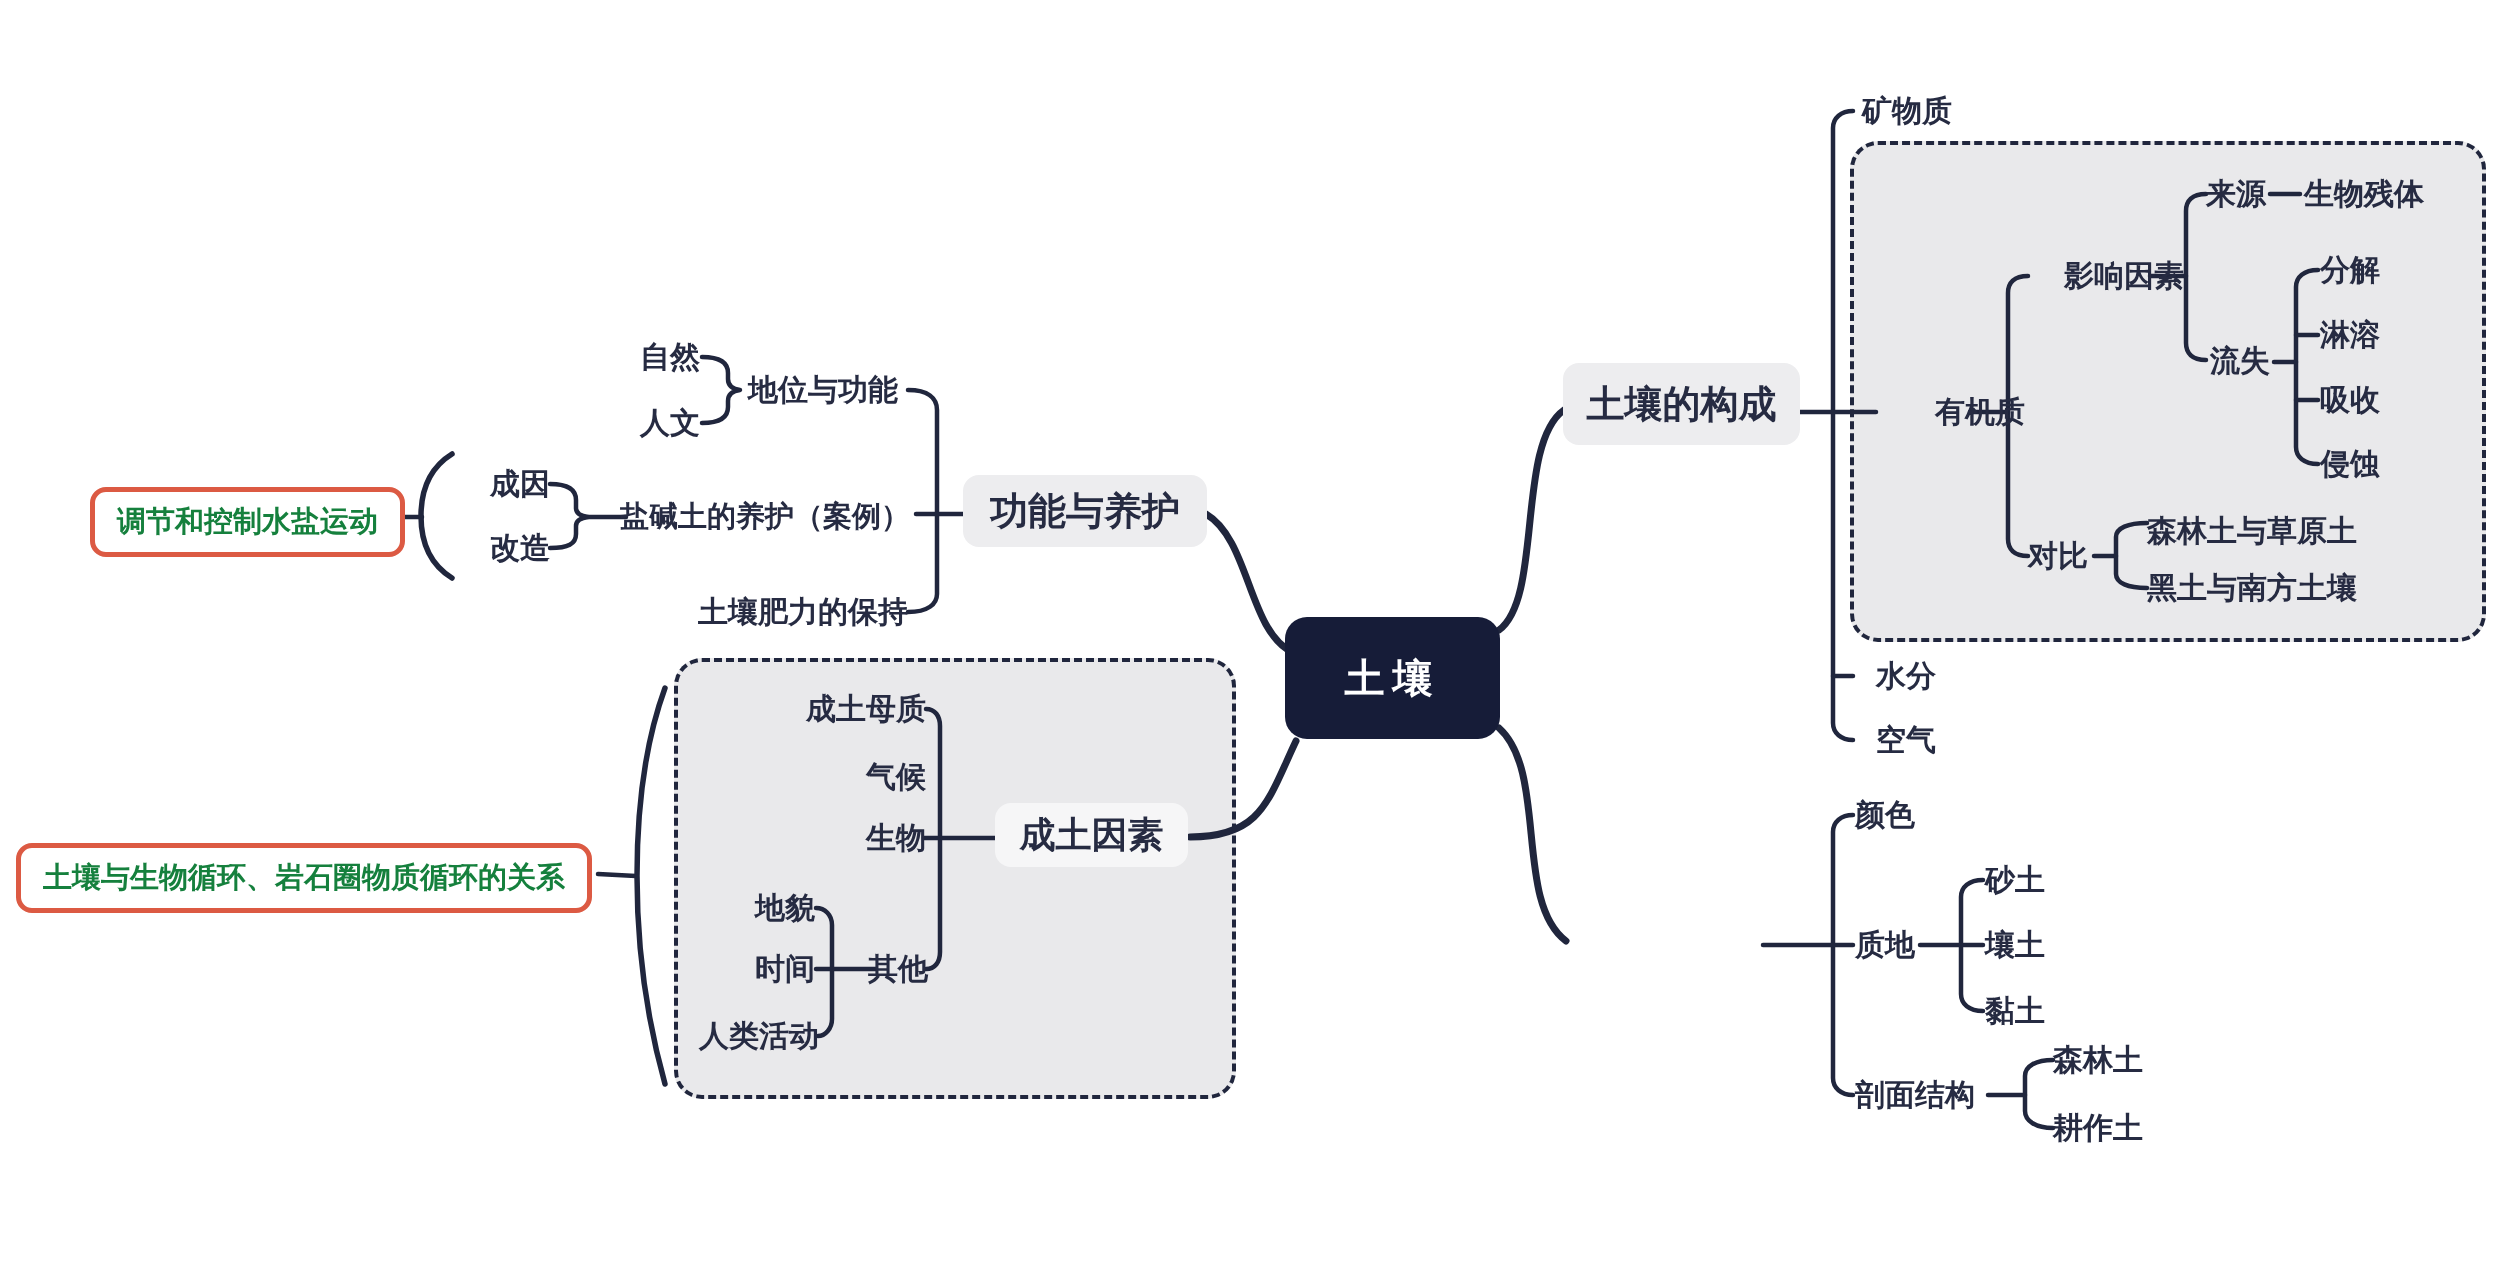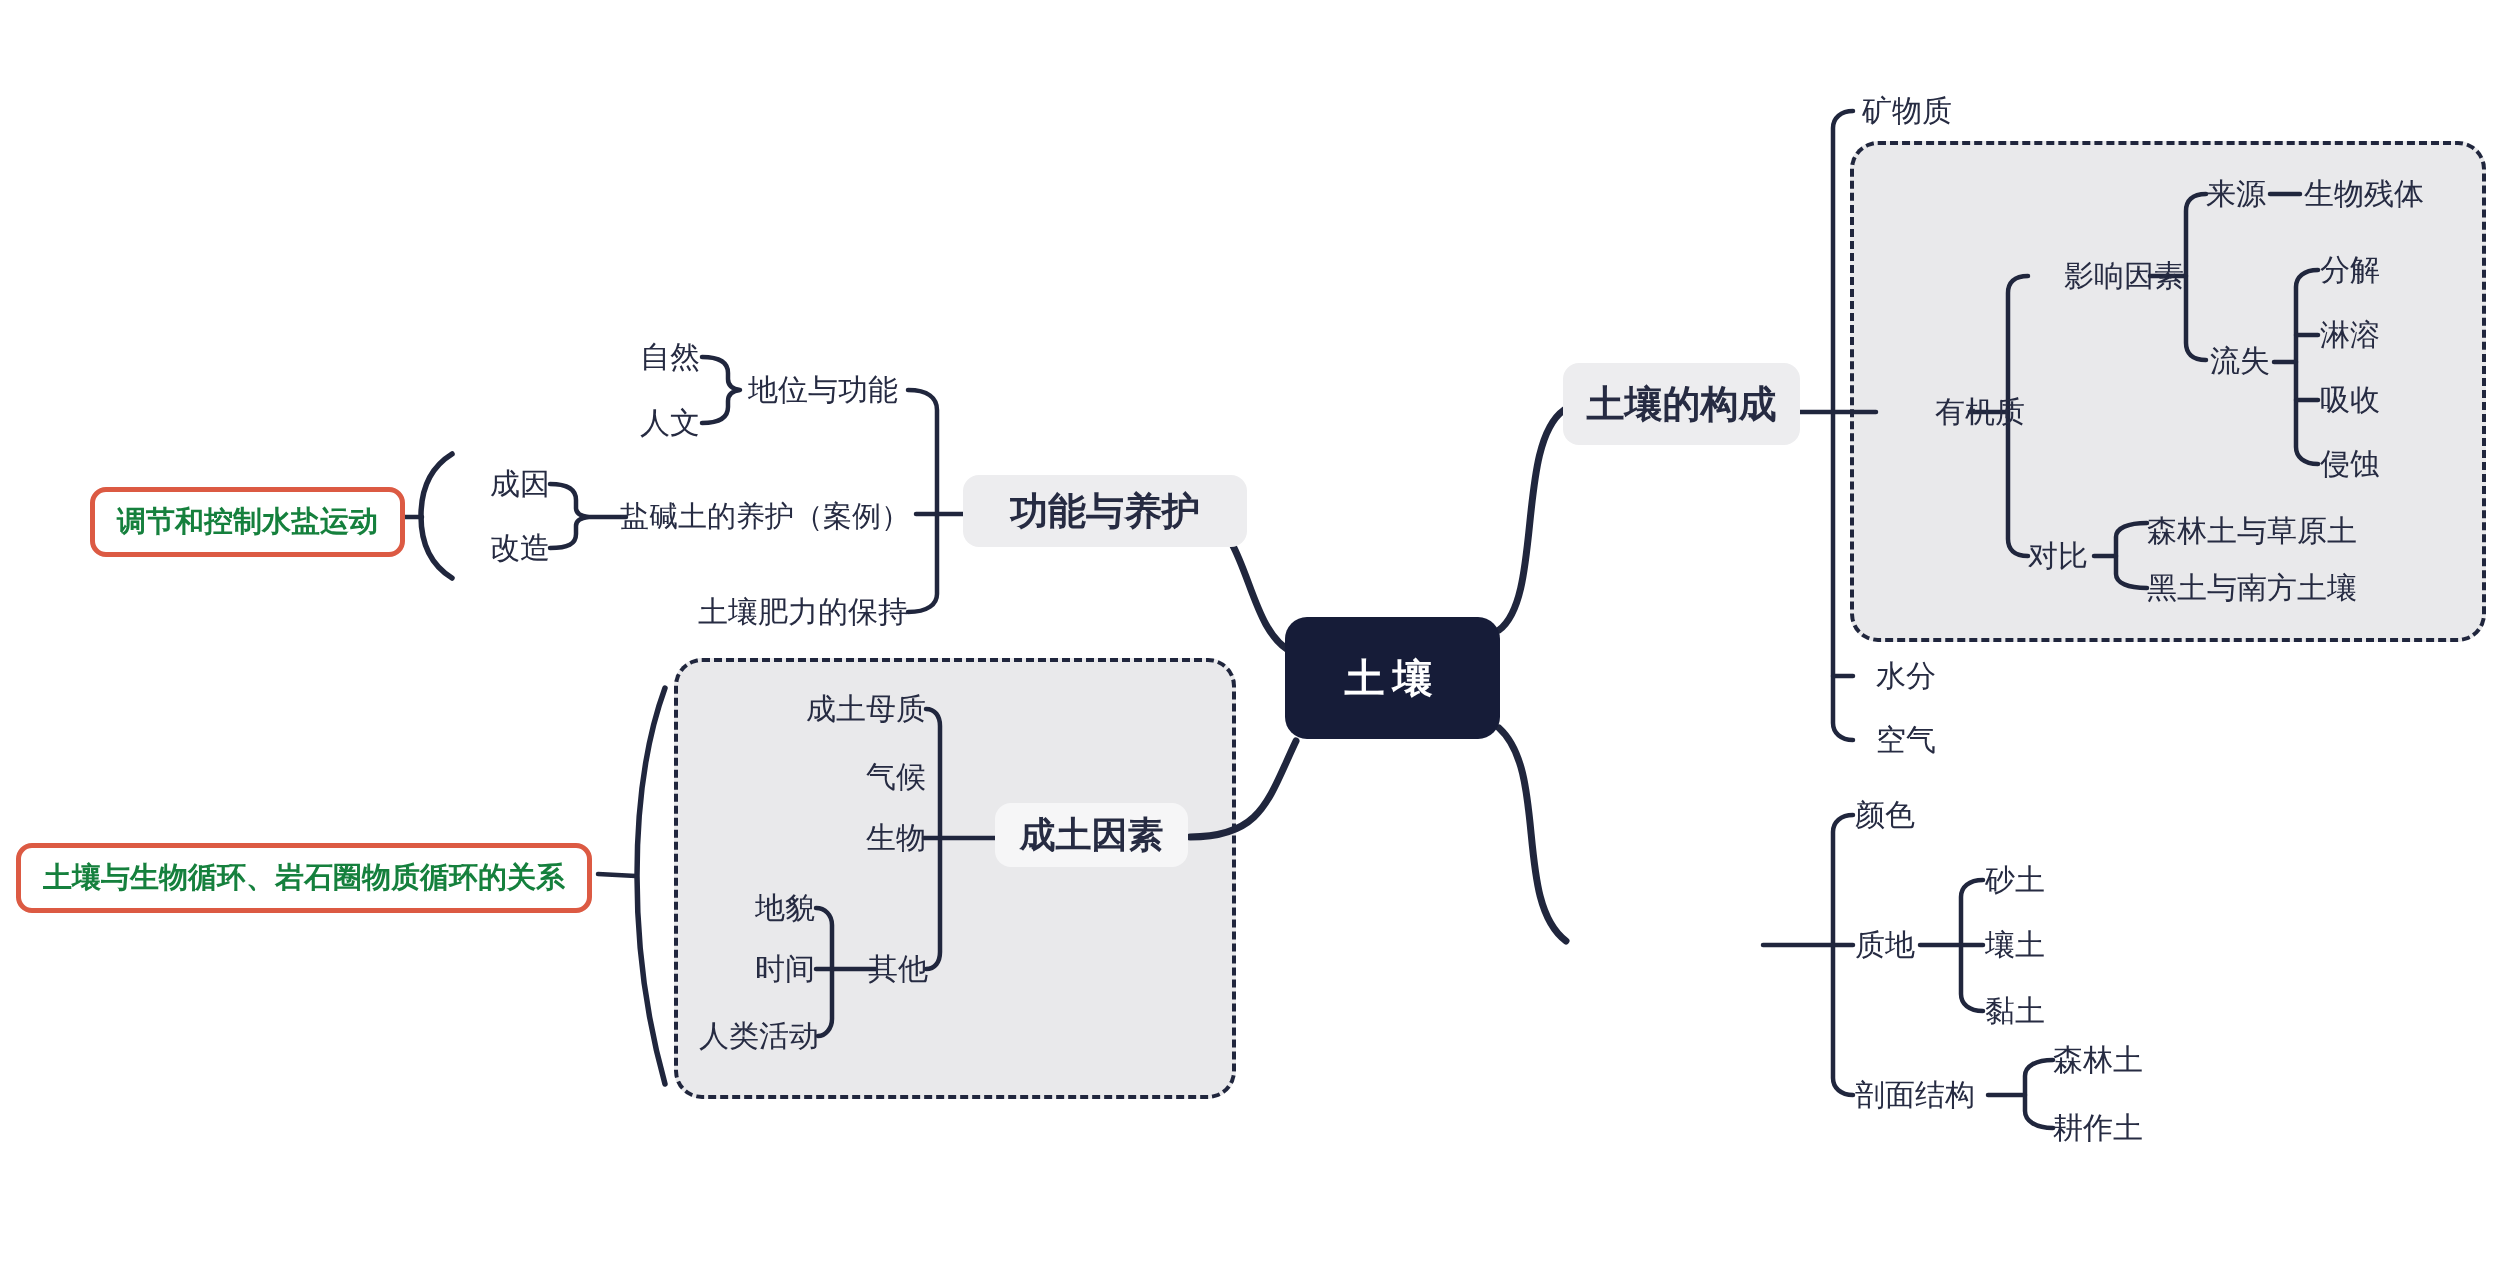--- a/index.html
+++ b/index.html
@@ -1,21 +1,21 @@
 <!DOCTYPE html>
 <html><head>
 <meta charset="utf-8">
 <style>
   html,body{margin:0;padding:0;background:#ffffff;}
   .canvas{position:relative;width:2516px;height:1280px;background:#ffffff;overflow:hidden;
           font-family:"Liberation Sans","DejaVu Sans",sans-serif;}
   .group{position:absolute;background:#e9e9eb;border:4px dashed #20263d;border-radius:28px;z-index:0;}
   svg.wires{position:absolute;left:0;top:0;z-index:1;pointer-events:none;}
   .lbl{position:absolute;transform:translateY(-50%);white-space:nowrap;line-height:1;
-       font-size:30px;font-weight:400;color:#262b42;z-index:2;}
+       font-size:30px;font-weight:700;color:#262b42;z-index:2;}
   .lbl.r{text-align:right;}
   .node{position:absolute;display:flex;align-items:center;justify-content:center;
         background:#ededef;border-radius:16px;color:#262b42;font-weight:bold;
         white-space:nowrap;z-index:2;}
   .node.inner{background:#f6f6f7;}
   .root{position:absolute;display:flex;align-items:center;justify-content:center;
         background:#161c38;border-radius:22px;color:#ffffff;font-weight:bold;
         font-size:40px;letter-spacing:8px;z-index:2;}
   .hl{position:absolute;display:flex;align-items:center;background:#ffffff;
       border:5px solid #dc5a43;border-radius:16px;padding:0 22px;font-size:29px;
@@ -72,21 +72,21 @@
       <path d="M 1763 945 L 1853 945"></path>
       <path d="M 1983 880 C 1969 880 1961 887 1961 897 L 1961 994 C 1961 1004 1969 1011 1983 1011"></path>
       <path d="M 1920 945 L 1983 945"></path>
       <path d="M 1988 1095 L 2025 1095"></path>
       <path d="M 2053 1060 C 2036 1060 2025 1066 2025 1076 L 2025 1111 C 2025 1121 2036 1128 2053 1128"></path>
     </g>
   </svg>
 
   <div class="root" style="left:1285px;top:617px;width:215px;height:122px;">土壤</div>
 
-  <div class="node" style="left:963px;top:475px;width:284px;height:72px;font-size:38px;">功能与养护</div>
+  <div class="node" style="left:963px;top:475px;width:244px;height:72px;font-size:38px;">功能与养护</div>
   <div class="lbl" style="left:748px;top:390px;">地位与功能</div>
   <div class="lbl r" style="right:1816px;top:357px;">自然</div>
   <div class="lbl r" style="right:1816px;top:423px;">人文</div>
   <div class="lbl" style="left:620px;top:516px;font-size:29px;">盐碱土的养护（案例）</div>
   <div class="lbl r" style="right:1966px;top:484px;">成因</div>
   <div class="lbl r" style="right:1966px;top:548px;">改造</div>
   <div class="hl" style="left:90px;top:487px;height:60px;">调节和控制水盐运动</div>
   <div class="lbl r" style="right:1608px;top:612px;">土壤肥力的保持</div>
 
   <div class="node inner" style="left:995px;top:803px;width:193px;height:64px;font-size:36px;">成土因素</div>

